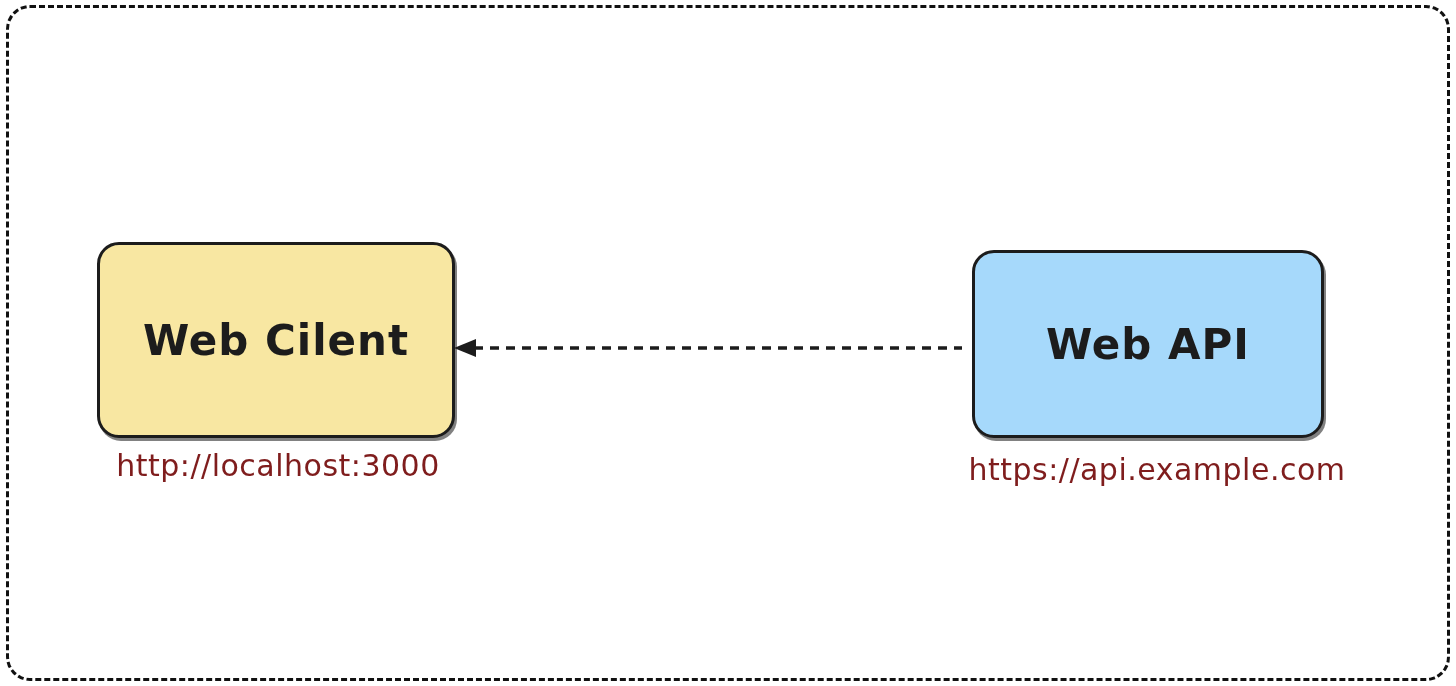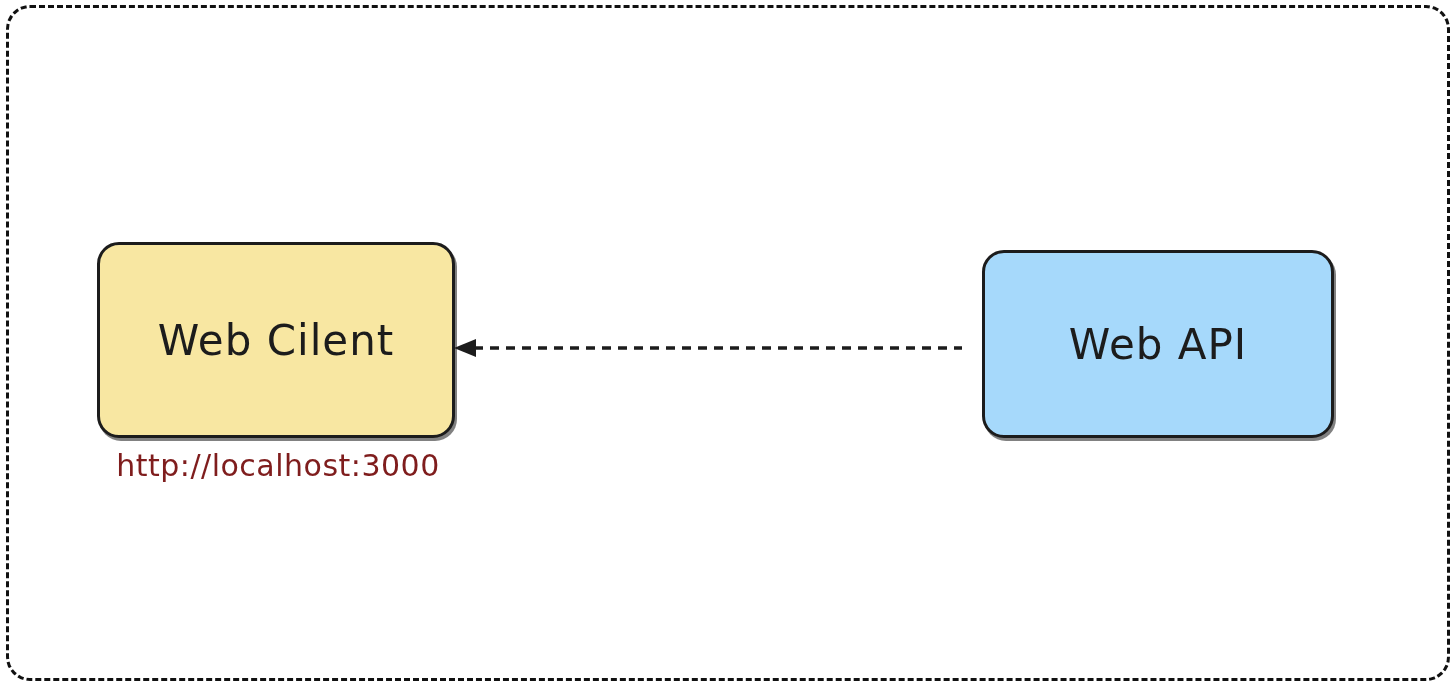--- a/index.html
+++ b/index.html
@@ -26,39 +26,38 @@
     border-radius: 24px;
   }
   .node {
     position: absolute;
     display: flex;
     align-items: center;
     justify-content: center;
     border: 3px solid #1c1c1c;
     border-radius: 22px;
     box-shadow: 2px 3px 0 0 rgba(25, 25, 25, 0.55);
-    font-weight: normal;
+    font-weight: bold;
     font-size: 42px;
     letter-spacing: 1px;
     color: #1c1c1c;
   }
   .node-client {
     left: 97px;
     top: 242px;
     width: 352px;
     height: 190px;
     background: #F8E7A2;
   }
   .node-api {
     left: 972px;
     top: 250px;
     width: 346px;
     height: 182px;
     background: #A6D9FB;
-    margin-left: 10px;
   }
   .node-url {
     position: absolute;
     text-align: center;
     font-size: 30px;
     letter-spacing: 0.5px;
     color: #7f1d1d;
     white-space: nowrap;
   }
   .url-client {
@@ -98,20 +97,21 @@
   <div class="frame"></div>
 
   <div class="node node-client">
     <span>Web Cilent</span>
   </div>
   <div class="node-url url-client">http://localhost:3000</div>
 
   <div class="node node-api">
     <span>Web API</span>
   </div>
+  <div class="node-url url-api">https://api.example.com</div>
 
 
   <svg class="edge-arrow" viewBox="0 0 520 36">
     <line x1="24" y1="18" x2="512" y2="18" stroke="#1c1c1c" stroke-width="3.5" stroke-dasharray="9 7"></line>
     <polygon points="4,18 26,9 26,27" fill="#1c1c1c"></polygon>
   </svg>
 
 </div>
 
 </body></html>

